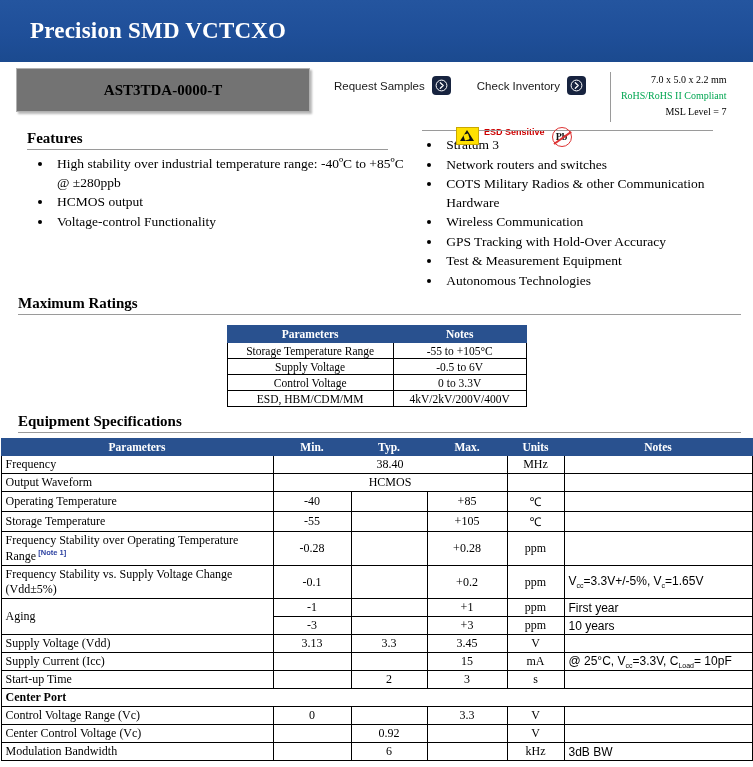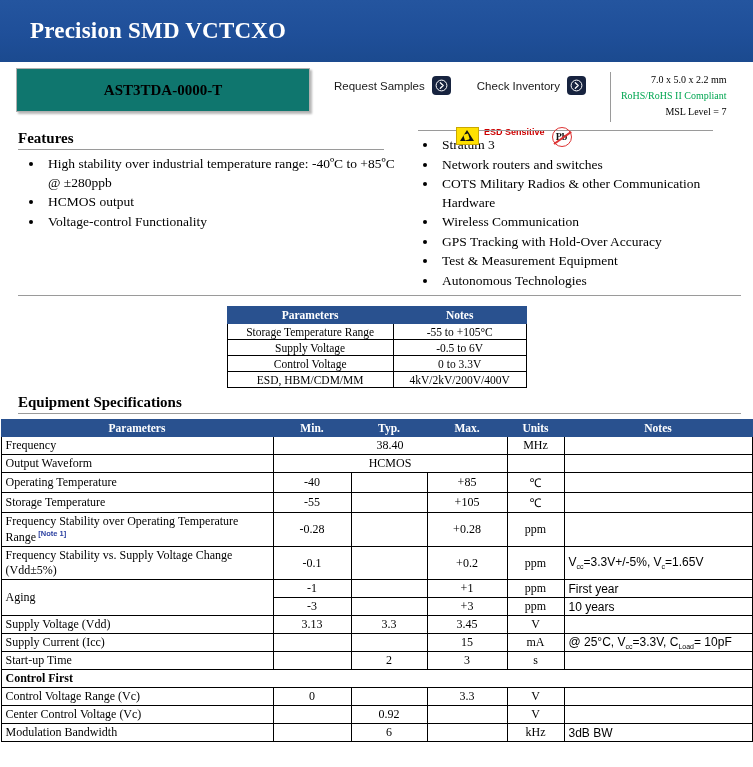--- a/index.html
+++ b/index.html
@@ -38,21 +38,21 @@
     display: flex;
     align-items: flex-start;
     padding: 6px 0 0 0;
     height: 62px;
     box-sizing: border-box;
   }
   .pn-box {
     margin-left: 16px;
     width: 292px;
     height: 42px;
-    background: #0f766e;
+    background: #737373;
     border: 1px solid #b0b0b0;
     box-shadow: 2px 2px 2px rgba(0,0,0,.28);
     display: flex;
     align-items: center;
     justify-content: center;
   }
   .pn-text {
     font-size: 15px;
     font-weight: bold;
     font-family: "Liberation Serif", serif;
@@ -182,21 +182,21 @@
     background: #9a9a9a;
     margin: 0 16px 0 18px;
   }
   .rule.wide { margin: 0 12px 0 18px; }
 
   
   .two-col {
     display: flex;
     padding-top: 6px;
   }
-  .col-left { width: 400px; }
+  .col-left { width: 400px; padding-left: 9px; }
   .col-right { width: 353px; }
   ul.bullets {
     margin: 5px 0 0 0;
     padding-left: 44px;
     list-style: disc;
   }
   ul.bullets li {
     font-size: 13.5px;
     line-height: 18.5px;
     margin-bottom: 1px;
@@ -345,20 +345,21 @@
         <li>COTS Military Radios &amp; other Communication Hardware</li>
         <li>Wireless Communication</li>
         <li>GPS Tracking with Hold-Over Accuracy</li>
         <li>Test &amp; Measurement Equipment</li>
         <li>Autonomous Technologies</li>
       </ul>
   </div>
 </div>
 
 <div style="margin-top:4px;">
+  <div class="sec-head">Maximum Ratings</div>
   <div class="rule wide"></div>
   <div class="maxrat-wrap">
     <table class="maxrat">
       <thead>
           <tr id="maxrat-head">
             <th>Parameters</th>
             <th>Notes</th>
           </tr>
         </thead>
       <tbody id="maxrat-body">
@@ -483,21 +484,21 @@
         </tr>
         <tr>
           <td class="p">Start-up Time</td>
           <td class="c"></td>
           <td class="c">2</td>
           <td class="c">3</td>
           <td class="c">s</td>
           <td class="n"></td>
         </tr>
         <tr>
-          <td class="p section" colspan="6">Control First</td>
+          <td class="p section" colspan="6">Center Port</td>
         </tr>
         <tr>
           <td class="p">Control Voltage Range (Vc)</td>
           <td class="c">0</td>
           <td class="c"></td>
           <td class="c">3.3</td>
           <td class="c">V</td>
           <td class="n"></td>
         </tr>
         <tr>

